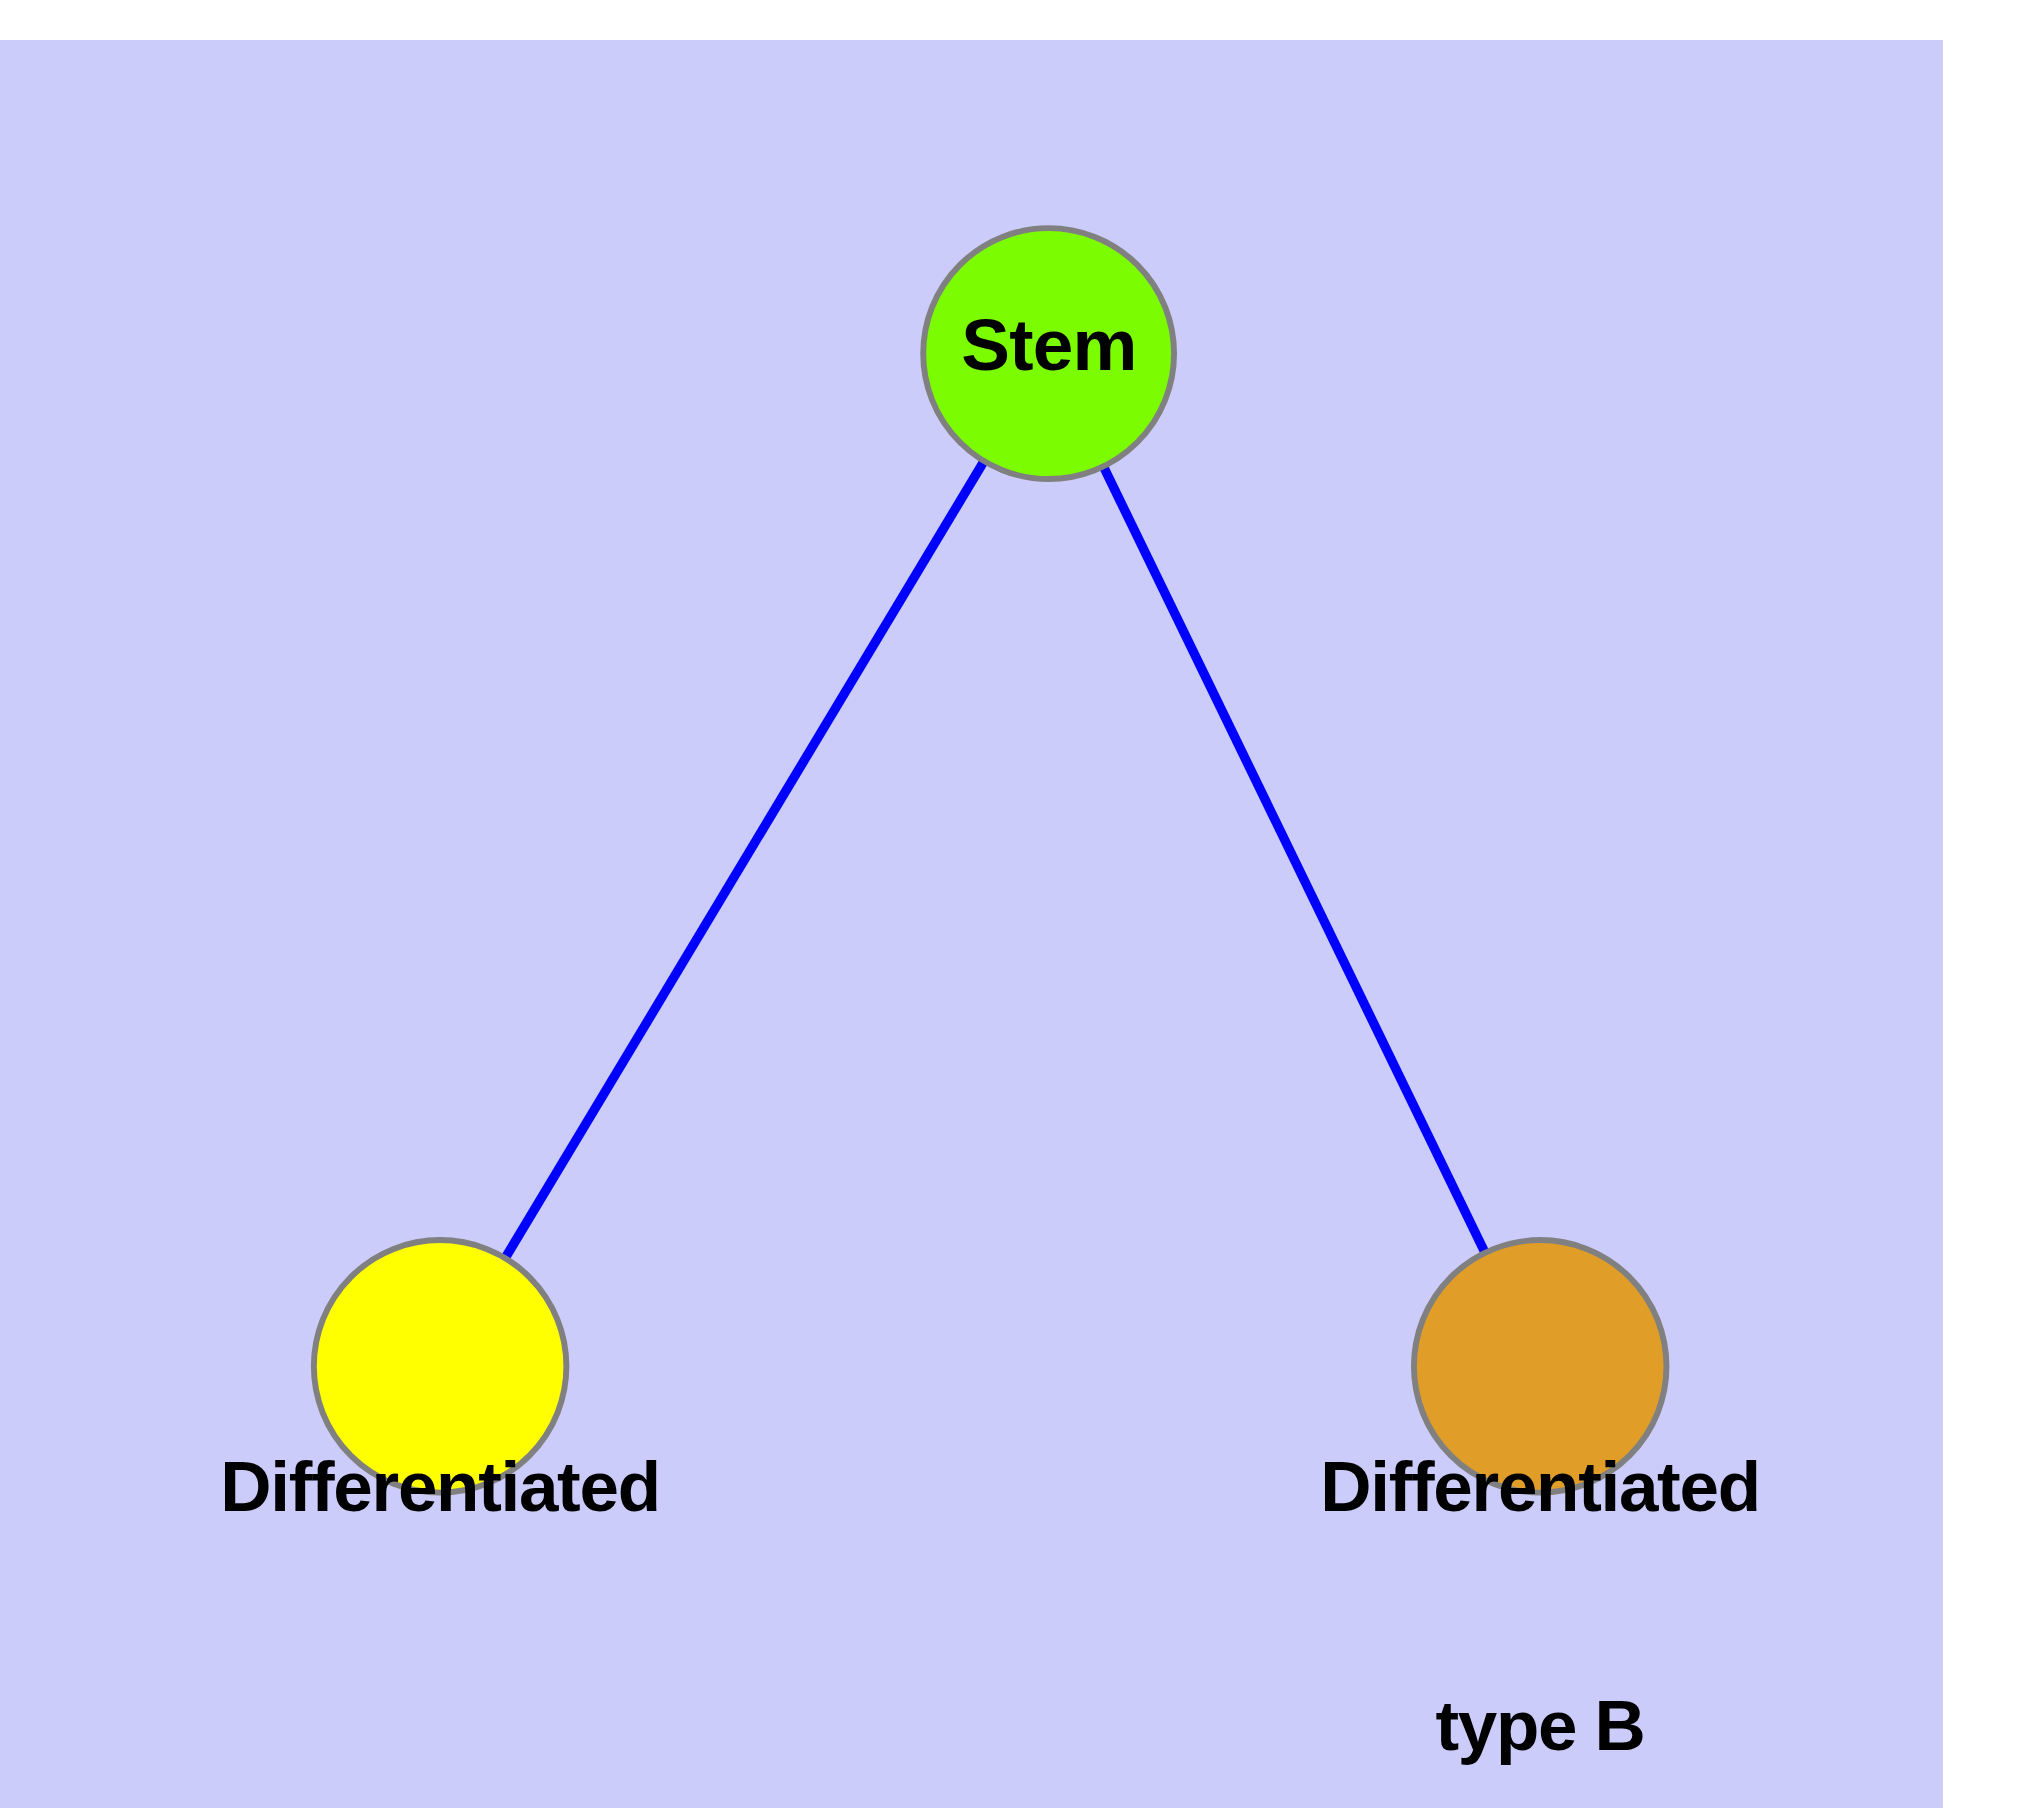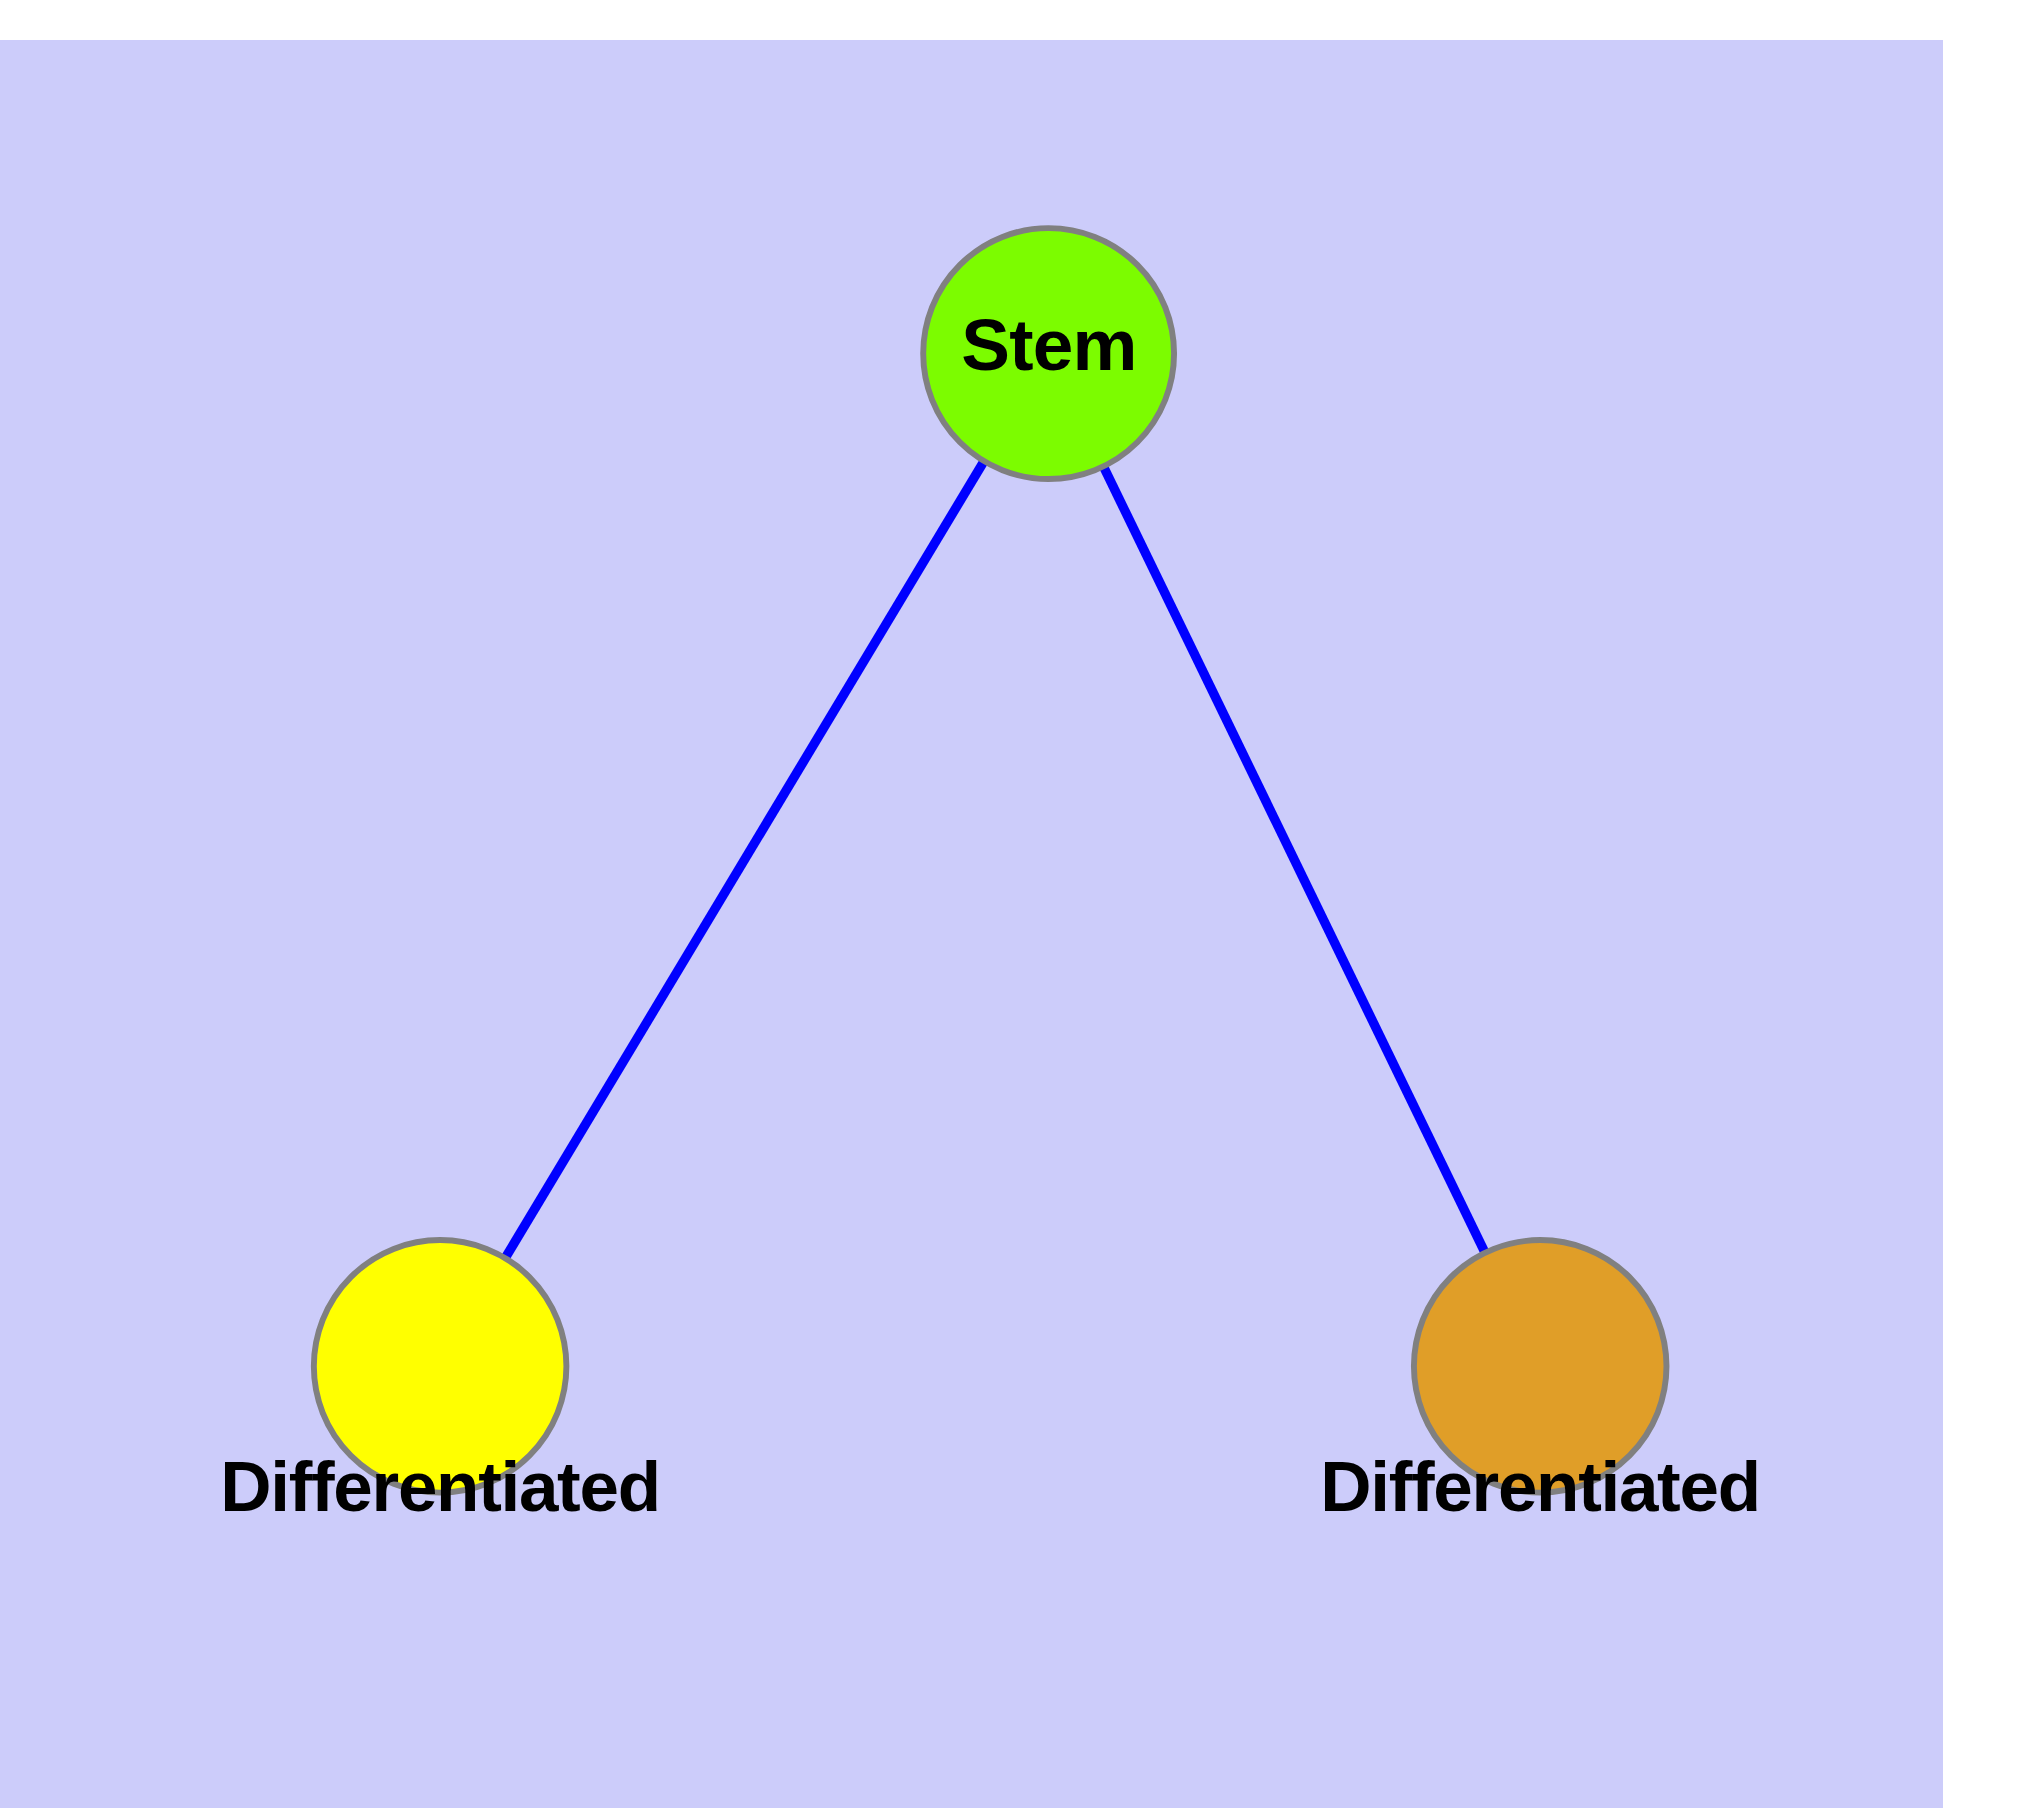--- a/index.html
+++ b/index.html
@@ -76,16 +76,17 @@
   </svg>
 
   <div class="node-label label-root" style="left:625px; top:264px; width:848px;">Stem</div>
 
   <div class="node-label label-leaf" style="left:16px; top:1248px; width:848px;">
     <div>Differentiated</div>
   </div>
 
   <div class="node-label label-leaf" style="left:1116px; top:1248px; width:848px;">
     <div>Differentiated</div>
+    <div>type B</div>
   </div>
 
 </div>
 
 
 </body></html>

